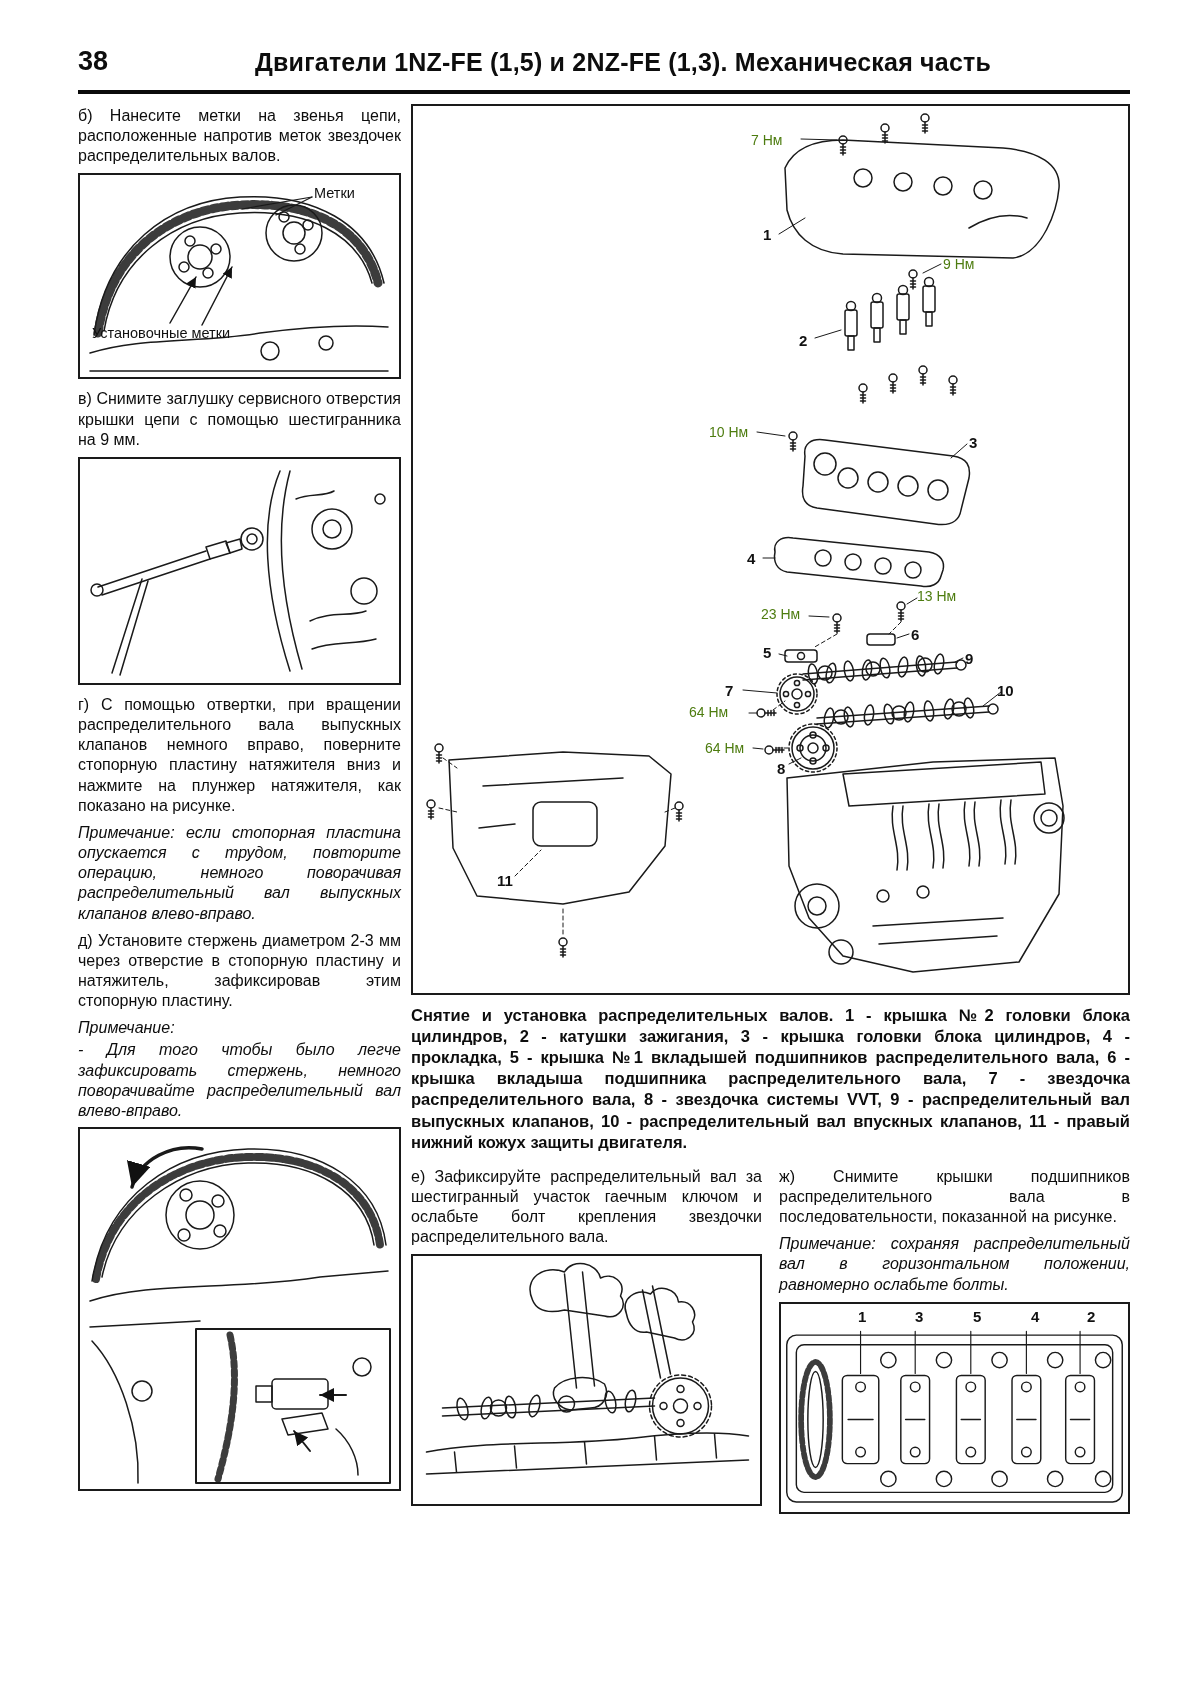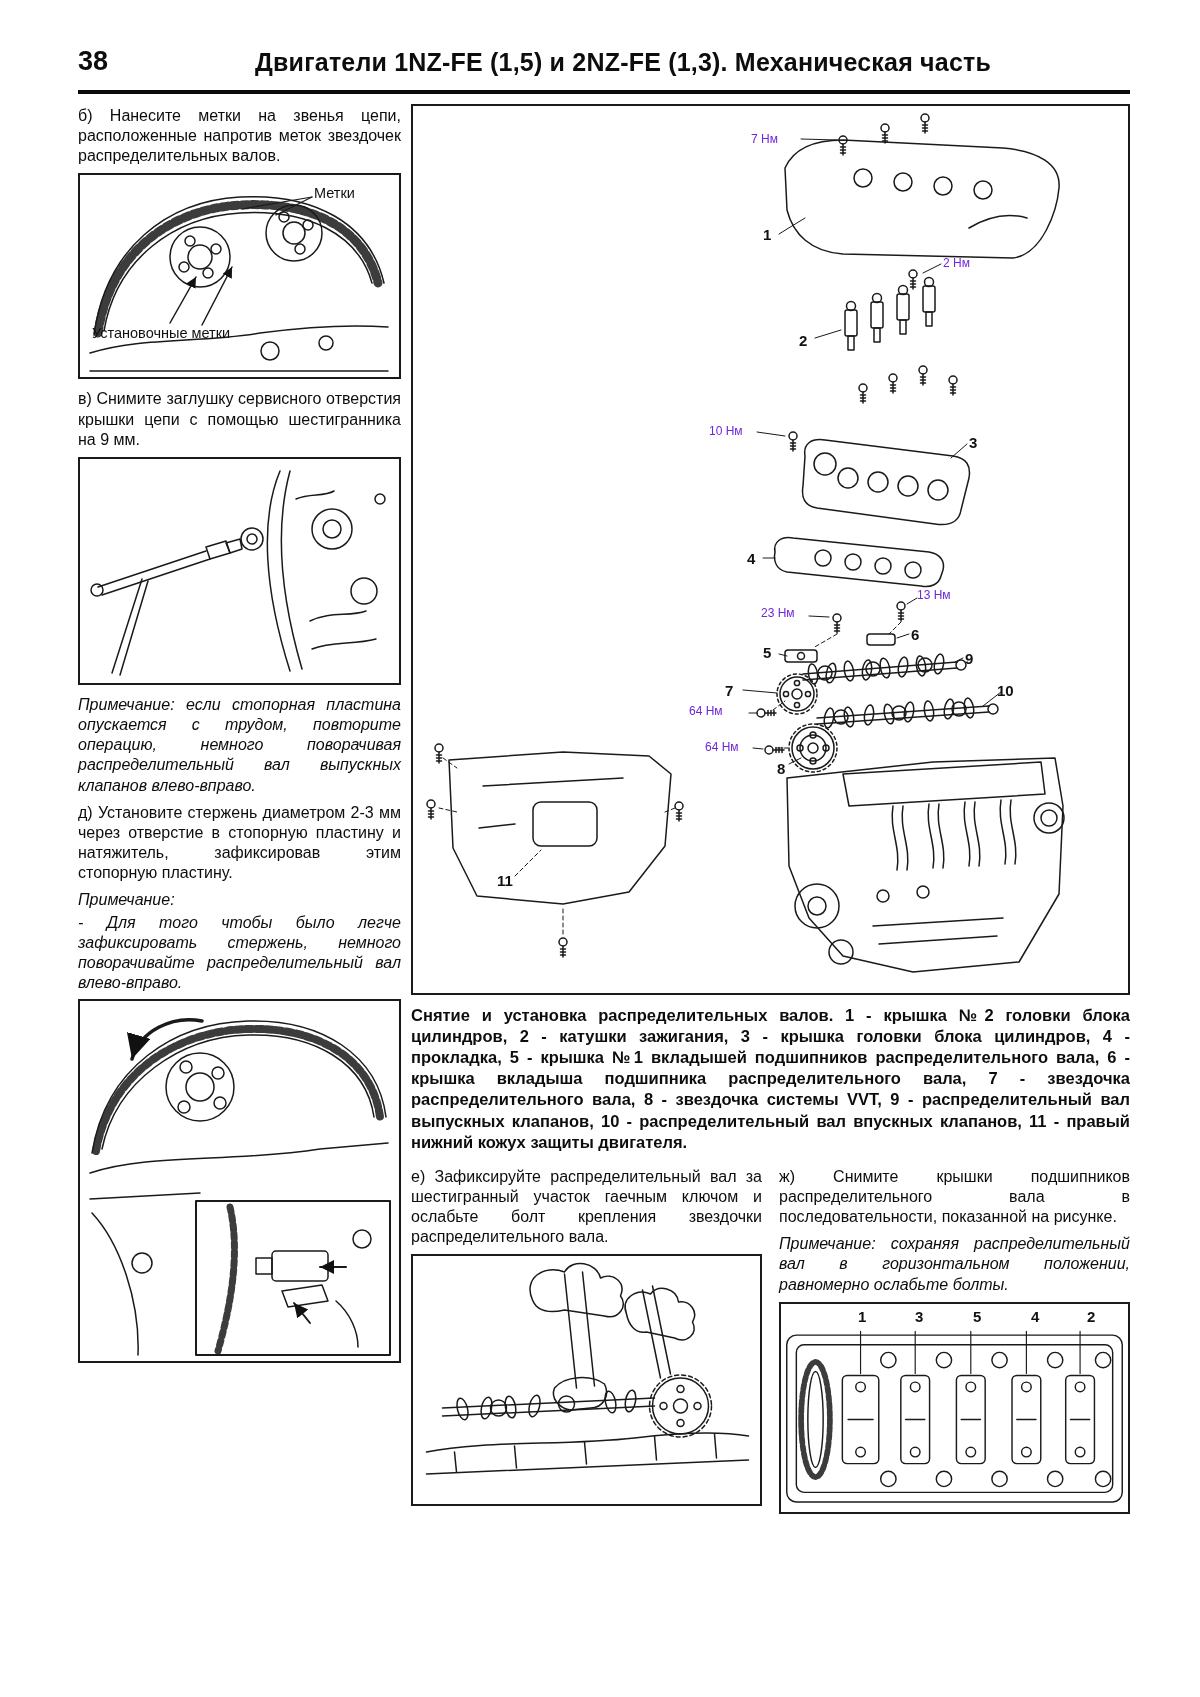--- a/index.html
+++ b/index.html
@@ -12,21 +12,21 @@
   .hrule{position:absolute;left:78px;top:90px;width:1052px;height:4px;background:#0a0a0a}
   .col-left{position:absolute;left:78px;top:104px;width:323px}
   .col-right{position:absolute;left:411px;top:104px;width:719px}
   p.step{font-size:16px;line-height:1.26;text-align:justify;margin:2px 0 7px}
   p.note{font-size:16px;line-height:1.26;text-align:justify;font-style:italic;margin:2px 0 7px}
   .nlabel{}
   .figbox{position:relative;border:2px solid #1a1a1a;background:#fff;margin:6px 0 10px}
   .figbox svg{display:block;width:100%;height:100%}
   .flabel{position:absolute;font-size:14.5px;color:#111;white-space:nowrap}
   .plabel{position:absolute;font-size:15px;font-weight:700;color:#111;white-space:nowrap}
-  .tlabel{position:absolute;font-size:12px;color:#6d28d9;white-space:nowrap}
+  .tlabel{position:absolute;font-size:14px;color:#4d7c0f;white-space:nowrap}
   .caption{font-size:16.5px;font-weight:700;line-height:1.28;text-align:justify;margin-top:8px}
   .bcols{display:flex;gap:17px;margin-top:12px}
   .bcol{flex:1;min-width:0}
 </style>
 </head>
 <body>
 
 <div class="page">
 
   <div class="hdr">
@@ -95,20 +95,21 @@
             <circle cx="252" cy="70" r="9"></circle>
           <circle cx="284" cy="132" r="13"></circle>
           <path d="M230,162 C250,152 270,158 286,152"></path>
           <path d="M216,40 C230,34 244,38 254,32"></path>
           <circle cx="300" cy="40" r="5"></circle>
           <path d="M232,190 C252,182 274,186 296,180"></path>
         </g>
       </svg>
     </div>
 
+    <p class="step">г) С помощью отвертки, при вращении распределительного вала выпускных клапанов немного вправо, поверните стопорную пластину натяжителя вниз и нажмите на плунжер натяжителя, как показано на рисунке.</p>
 
     <p class="note">
       <span class="nlabel">Примечание:</span>
       <span>если стопорная пластина опускается с трудом, повторите операцию, немного поворачивая распределительный вал выпускных клапанов влево-вправо.</span>
     </p>
 
     <p class="step">д) Установите стержень диаметром 2-3 мм через отверстие в стопорную пластину и натяжитель, зафиксировав этим стопорную пластину.</p>
 
     <p class="note" style="margin-bottom:2px">
       <span class="nlabel">Примечание:</span>
@@ -312,21 +313,21 @@
             <circle cx="404" cy="800" r="9"></circle>
           <circle cx="428" cy="846" r="12"></circle>
           <path d="M460,820 L590,812"></path>
             <path d="M466,838 L584,830"></path>
           <circle cx="470" cy="790" r="6"></circle>
             <circle cx="510" cy="786" r="6"></circle>
         </g>
       </svg>
 
       <span class="tlabel" style="left:338px;top:26px">7 Нм</span>
-      <span class="tlabel" style="left:530px;top:150px">2 Нм</span>
+      <span class="tlabel" style="left:530px;top:150px">9 Нм</span>
       <span class="tlabel" style="left:296px;top:318px">10 Нм</span>
       <span class="tlabel" style="left:348px;top:500px">23 Нм</span>
       <span class="tlabel" style="left:504px;top:482px">13 Нм</span>
       <span class="tlabel" style="left:276px;top:598px">64 Нм</span>
       <span class="tlabel" style="left:292px;top:634px">64 Нм</span>
 
       <span class="plabel" style="left:350px;top:120px">1</span>
       <span class="plabel" style="left:386px;top:226px">2</span>
       <span class="plabel" style="left:556px;top:328px">3</span>
       <span class="plabel" style="left:334px;top:444px">4</span>

